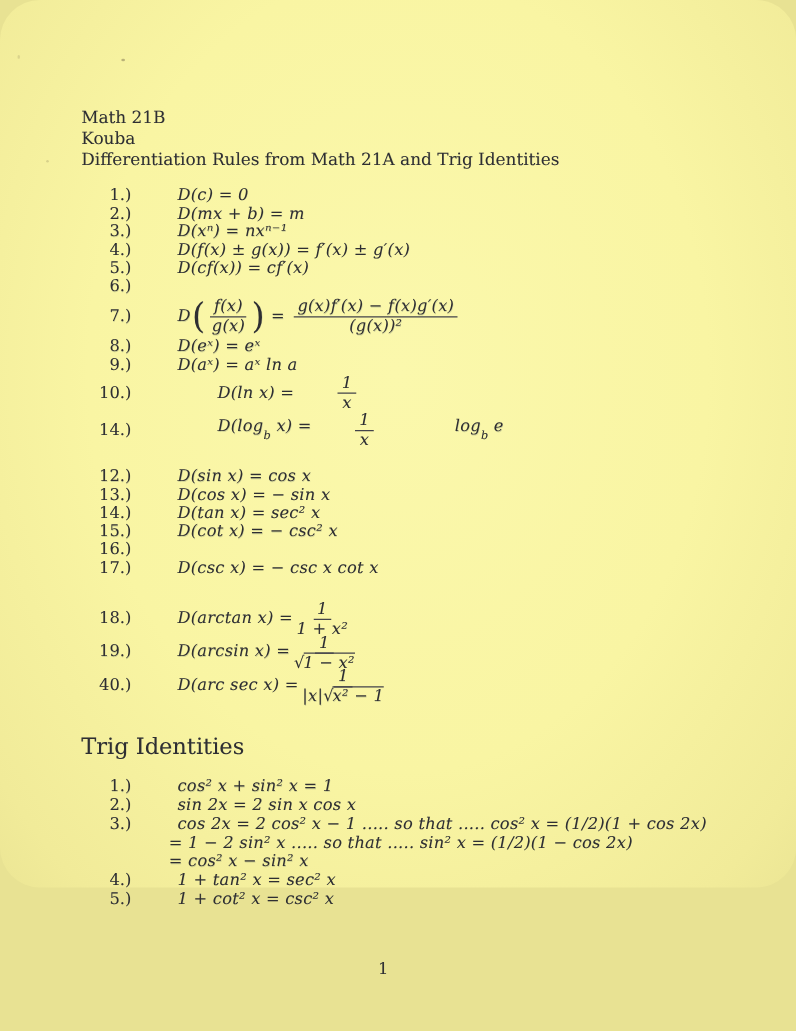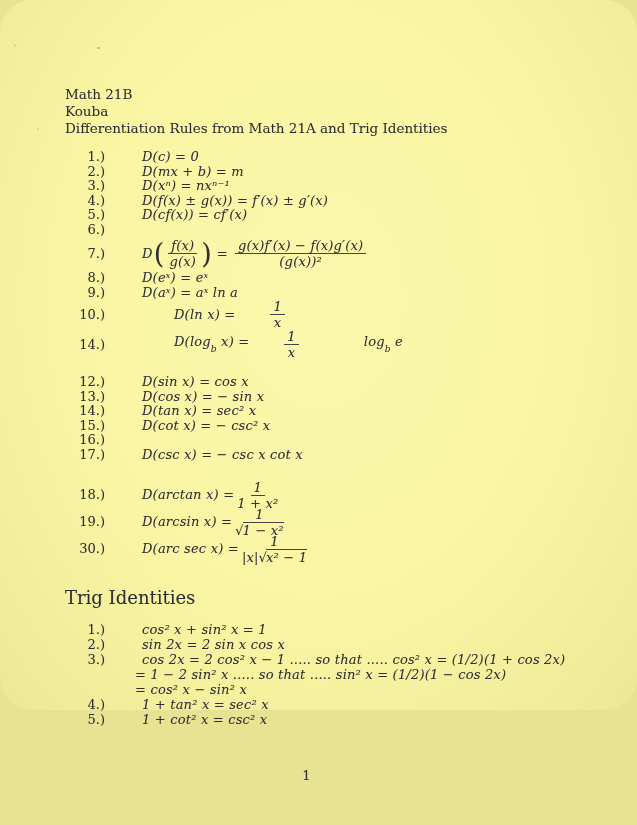--- a/index.html
+++ b/index.html
@@ -177,21 +177,21 @@
     <div class="frow blk27">
       <span class="num">19.)</span>
       <span class="f">D(arcsin x) =</span>
       <span class="frac f">
         <span class="top">1</span>
         <span class="bot"><span class="rad">√</span><span class="ovl">1 − x²</span></span>
       </span>
     </div>
 
     <div class="frow blk27">
-      <span class="num">30.)</span>
+      <span class="num">40.)</span>
       <span class="f">D(arc sec x) =</span>
       <span class="frac f">
         <span class="top">1</span>
         <span class="bot"><span>|x|</span><span class="rad">√</span><span class="ovl">x² − 1</span></span>
       </span>
     </div>
   </div>
 
   <div class="trig-title">Trig Identities</div>
 

